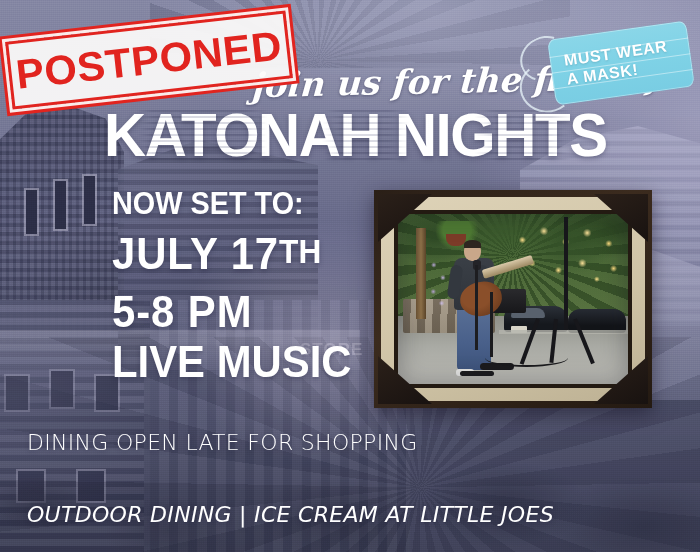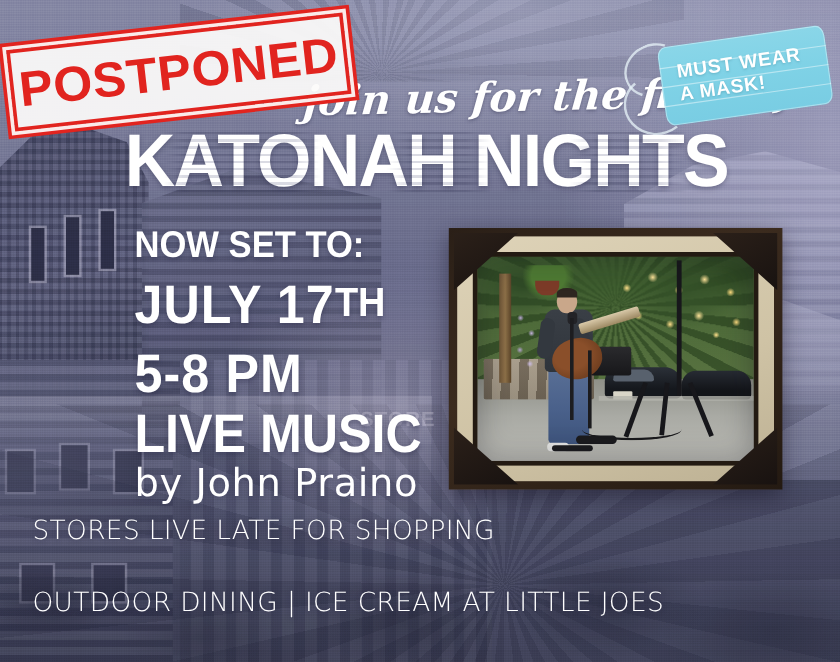--- a/index.html
+++ b/index.html
@@ -258,21 +258,21 @@
   .detail-line {
     position: absolute; left: 27px;
     font: 300 22px/1 "DejaVu Sans", sans-serif;
     color: #ffffff;
     letter-spacing: .3px;
     white-space: nowrap;
     text-shadow: 0 1px 4px rgba(35,35,65,.5);
   }
   #detail-1 { top: 432px; }
   #detail-2 { top: 478px; }
-  #detail-3 { top: 492px; }
+  #detail-3 { top: 504px; font-style: italic; }
 
   
   #photo-frame {
     position: absolute; left: 374px; top: 190px;
     width: 278px; height: 218px;
     background: linear-gradient(150deg, #2a1f17 0%, #3b2b1e 40%, #241a12 100%);
     box-shadow: 0 6px 18px rgba(25,22,40,.55);
   }
   #photo-frame .mat {
     position: absolute; inset: 7px;
@@ -533,18 +533,17 @@
   <div class="disp" id="now-set-to">NOW SET TO:</div>
 
   <div class="disp" id="event-date">
     <span>JULY 17</span><span class="ord">TH</span>
   </div>
 
   <div class="disp" id="event-time">5-8 PM</div>
 
   <div class="disp" id="live-music">LIVE MUSIC</div>
 
-  <div id="performer">by John Praino</div>
-
-  <div class="detail-line" id="detail-1">STORES LIVE LATE FOR SHOPPING</div>
+
+  <div class="detail-line" id="detail-1">DINING OPEN LATE FOR SHOPPING</div>
   <div class="detail-line" id="detail-3">OUTDOOR DINING | ICE CREAM AT LITTLE JOES</div>
 
 </div>
 
 </body></html>

